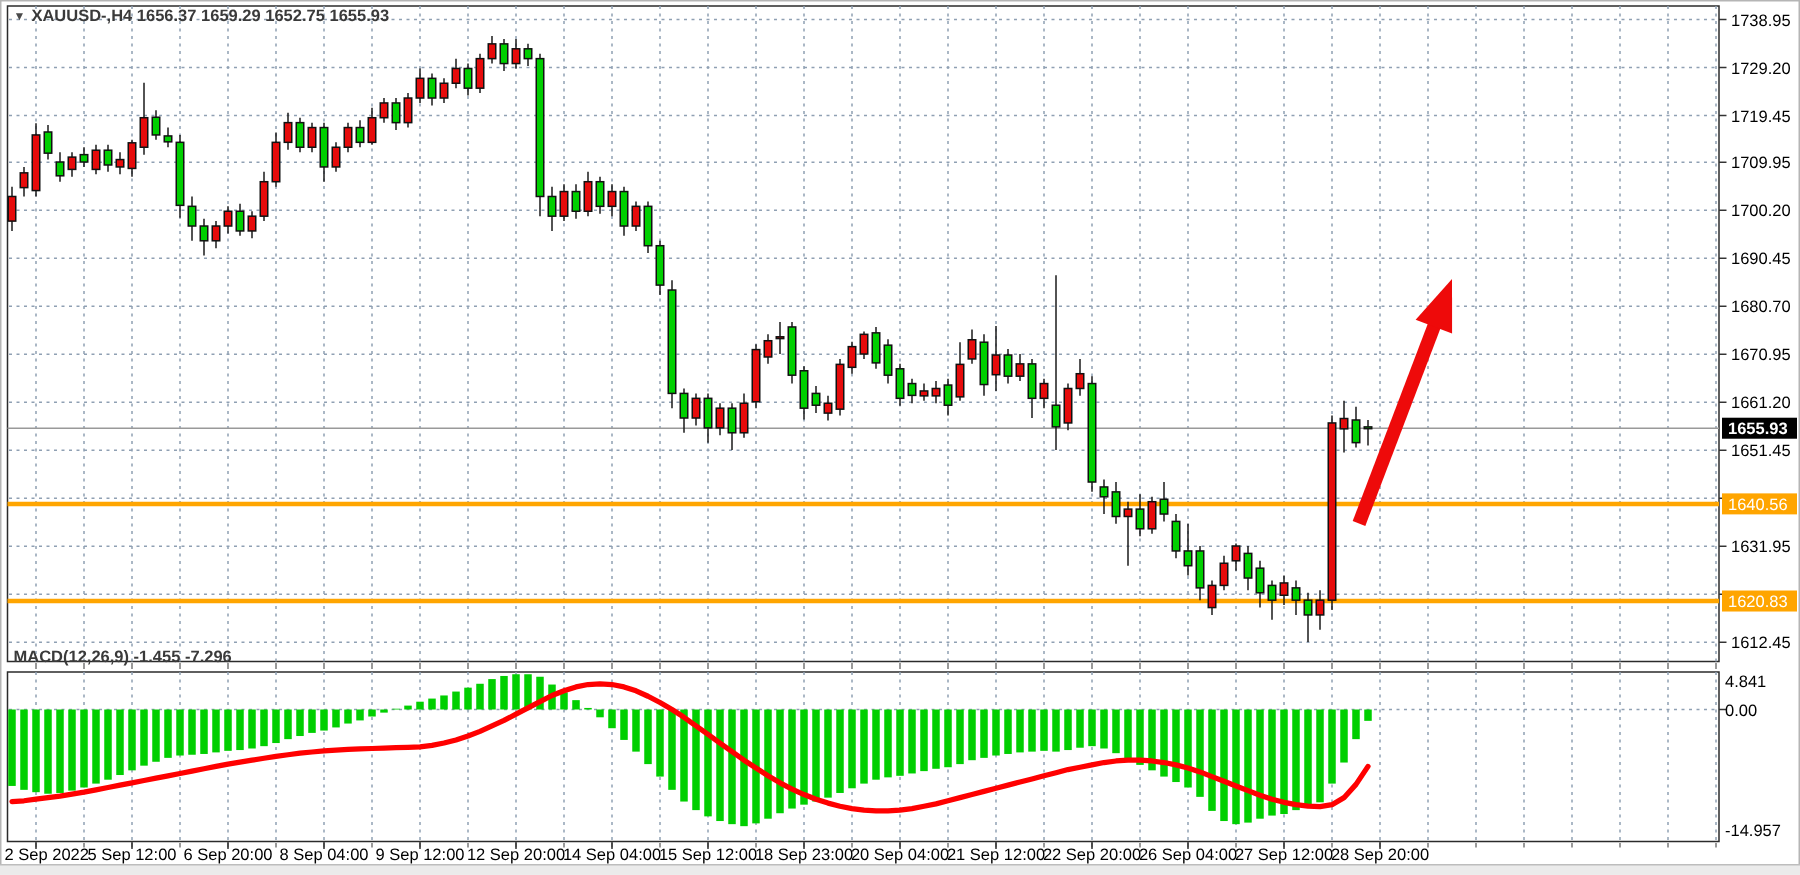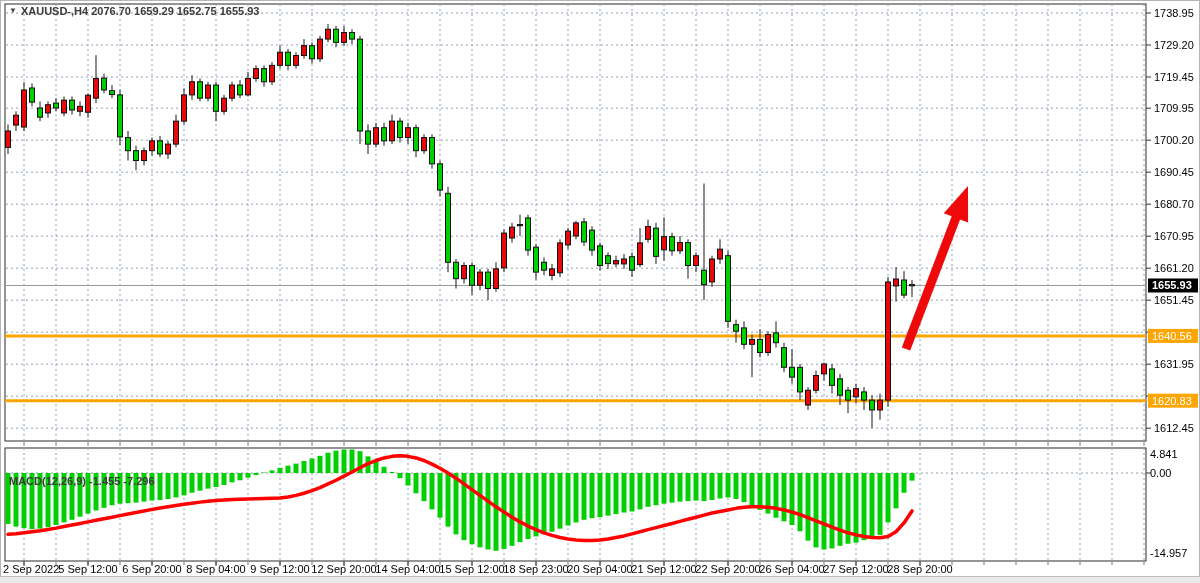--- a/index.html
+++ b/index.html
@@ -4,21 +4,21 @@
 <style>
   html,body{margin:0;padding:0;background:#ffffff;}
   .stage{position:relative;width:1200px;height:583px;background:#ffffff;
          font-family:"Liberation Sans",sans-serif;overflow:hidden;
          box-shadow:inset 0 0 0 1px #b5b5b5;}
   svg{position:absolute;left:0;top:0;}
   .overlay{position:absolute;font-size:11px;color:#3a3a3a;white-space:nowrap;
            display:flex;align-items:center;gap:4px;font-weight:bold;}
   .overlay .tri{font-size:8px;color:#4a4a4a;transform:translateY(-1px);}
   #chart-title{left:9px;top:5px;}
-  #macd-title{left:9px;top:475px;font-weight:bold;}
+  #macd-title{left:9px;top:432px;font-weight:bold;}
   .bottom-strip{position:absolute;left:0;right:0;bottom:0;height:6px;
                 background:#ebebeb;border-top:1px solid #bdbdbd;}
 </style>
 </head>
 <body>
 
 <div class="stage">
   <svg id="chart-svg" width="1200" height="583">
     <g id="layer-panels">
         <rect x="5" y="4" width="1141" height="437" fill="#ffffff" stroke="#2b2b2b" stroke-width="1"></rect>
@@ -836,19 +836,19 @@
         <text x="792" y="573" font-size="11" fill="#000000" text-anchor="middle">26 Sep 04:00</text>
         <line x1="856" y1="561" x2="856" y2="566" stroke="#333" stroke-width="1"></line>
         <text x="856" y="573" font-size="11" fill="#000000" text-anchor="middle">27 Sep 12:00</text>
         <line x1="920" y1="561" x2="920" y2="566" stroke="#333" stroke-width="1"></line>
         <text x="920" y="573" font-size="11" fill="#000000" text-anchor="middle">28 Sep 20:00</text>
       </g>
   </svg>
 
   <div class="overlay" id="chart-title">
     <span class="tri">▼</span>
-    <span>XAUUSD-,H4 2076.70 1659.29 1652.75 1655.93</span>
+    <span>XAUUSD-,H4 1656.37 1659.29 1652.75 1655.93</span>
   </div>
   <div class="overlay" id="macd-title">
     <span>MACD(12,26,9) -1.455 -7.296</span>
   </div>
   <div class="bottom-strip"></div>
 </div>
 
 </body></html>

